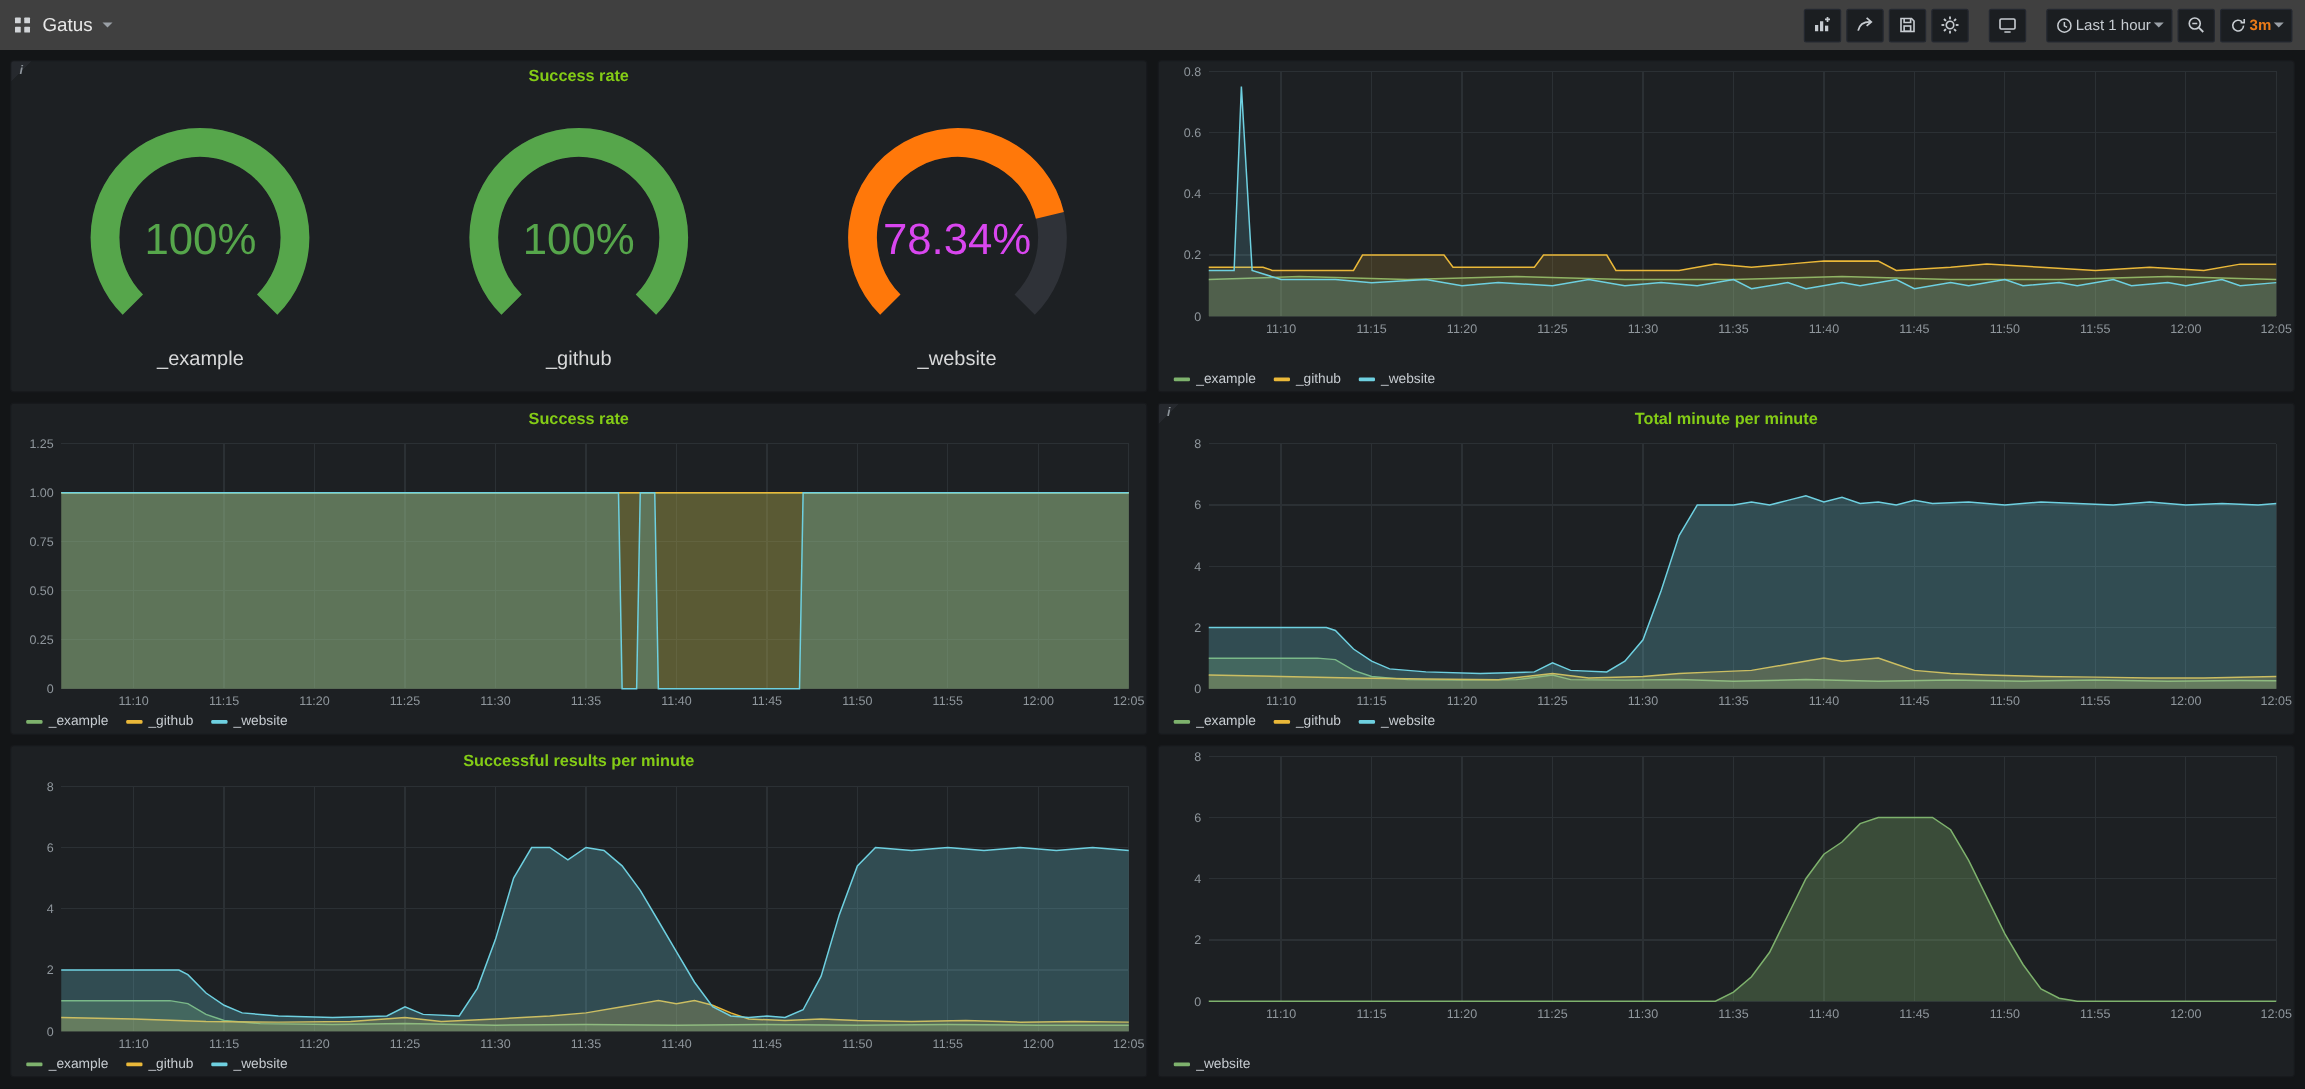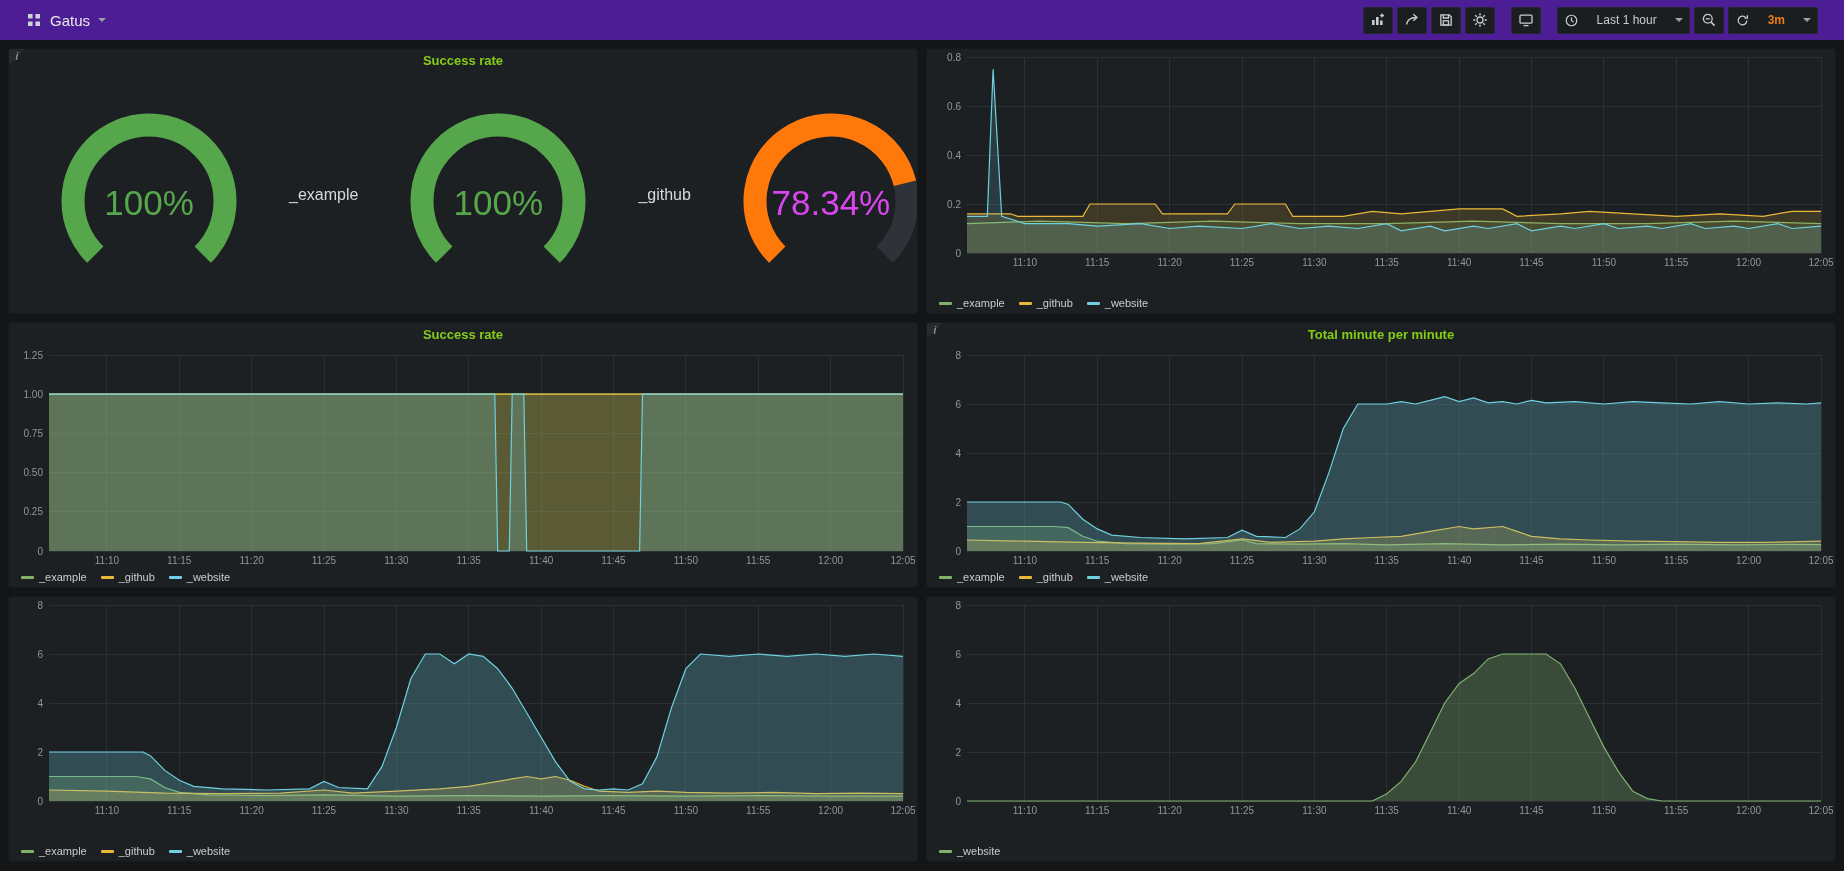--- a/index.html
+++ b/index.html
@@ -1,44 +1,44 @@
 <!DOCTYPE html>
 <html><head>
 <meta charset="utf-8">
 <style>
   *{box-sizing:border-box;margin:0;padding:0}
   html,body{width:1844px;height:871px;overflow:hidden}
   body{background:#131517;font-family:"Liberation Sans",sans-serif;color:#d8d9da}
 
   
-  .navbar{height:40px;background:#4c1d95;display:flex;align-items:center;justify-content:space-between;padding:0 26px}
+  .navbar{height:40px;background:#404040;display:flex;align-items:center;justify-content:space-between;padding:0 10px}
   .nav-left{display:flex;align-items:center;gap:8px}
   .nav-title{font-size:15px;color:#e8e8e8}
   .caret{width:0;height:0;border-left:4px solid transparent;border-right:4px solid transparent;border-top:4px solid #9aa0a6;display:inline-block}
   .nav-right{display:flex;align-items:center;gap:4px}
-  .nav-btn{height:27px;min-width:27px;padding:0 6px;background:#1b1e21;border:1px solid #242830;border-radius:2px;display:flex;align-items:center;gap:18px;color:#c7ccd1;font-size:12px;cursor:pointer}
+  .nav-btn{height:27px;min-width:27px;padding:0 6px;background:#1b1e21;border:1px solid #242830;border-radius:2px;display:flex;align-items:center;gap:2px;color:#c7ccd1;font-size:12px;cursor:pointer}
   .nav-btn svg{display:block}
   .group-gap{width:8px}
   .interval-label{color:#EB7B18;font-weight:700}
 
   
   .grid{display:grid;grid-template-columns:1fr 1fr;grid-template-rows:repeat(3,266px);gap:8px;padding:8px}
   .panel{background:#1d2023;border:1px solid #17191c;border-radius:3px;position:relative;display:flex;flex-direction:column;overflow:hidden}
   .panel-title{height:24px;line-height:24px;text-align:center;font-size:13px;font-weight:600;color:#84cc16;cursor:pointer;flex:none}
   .info-corner{position:absolute;top:0;left:0;width:16px;height:16px;font-size:10px;font-style:italic;font-weight:700;color:#8d949b;text-align:center;line-height:15px;background:linear-gradient(135deg,#26292e 50%,transparent 50%);z-index:2;cursor:pointer}
   .chart-box{flex:1;margin:0 4px;position:relative}
   .chart-box svg{display:block;overflow:visible}
   svg text{font-family:"Liberation Sans",sans-serif}
   .legend{height:20px;flex:none;display:flex;align-items:center;gap:14px;padding:0 12px;font-size:11px;color:#c7ccd1}
   .legend-item{display:flex;align-items:center;gap:5px;cursor:pointer}
   .legend-item .swatch{display:inline-block;width:13px;height:3px;border-radius:1px}
 
   
   .gauges{flex:1;display:flex;align-items:center;justify-content:space-around}
-  .gauge-cell{flex:1;display:flex;flex-direction:row;align-items:center}
+  .gauge-cell{flex:1;display:flex;flex-direction:column;align-items:center}
   .gauge-wrap{position:relative;width:280px;height:185px}
   .gauge-value{position:absolute;left:0;right:0;top:102px;transform:translateY(-50%);text-align:center;font-size:35px;font-weight:500}
   .gauge-label{margin-top:4px;font-size:16px;color:#d8d9da;text-align:center}
 </style>
 </head>
 <body>
 
 <header class="navbar">
   <div class="nav-left">
     <svg width="16" height="16" viewBox="0 0 16 16">
@@ -324,20 +324,21 @@
         </svg>
       </div>
     <div class="legend">
         <span class="legend-item"><span class="swatch" style="background: rgb(126, 178, 109);"></span>_example</span>
         <span class="legend-item"><span class="swatch" style="background: rgb(234, 184, 57);"></span>_github</span>
         <span class="legend-item"><span class="swatch" style="background: rgb(110, 208, 224);"></span>_website</span>
       </div>
   </section>
 
   <section class="panel">
+    <div class="panel-title">Successful results per minute</div>
     <div class="chart-box">
         <svg width="900" height="220">
           <line x1="36" x2="890" y1="204" y2="204" stroke="#2b3034" stroke-width="1" shape-rendering="crispEdges"></line>
           <text x="30" y="207.5" fill="#8f969c" font-size="10" text-anchor="end">0</text>
           <line x1="36" x2="890" y1="155" y2="155" stroke="#2b3034" stroke-width="1" shape-rendering="crispEdges"></line>
           <text x="30" y="158.5" fill="#8f969c" font-size="10" text-anchor="end">2</text>
           <line x1="36" x2="890" y1="106" y2="106" stroke="#2b3034" stroke-width="1" shape-rendering="crispEdges"></line>
           <text x="30" y="109.5" fill="#8f969c" font-size="10" text-anchor="end">4</text>
           <line x1="36" x2="890" y1="57" y2="57" stroke="#2b3034" stroke-width="1" shape-rendering="crispEdges"></line>
           <text x="30" y="60.5" fill="#8f969c" font-size="10" text-anchor="end">6</text>

